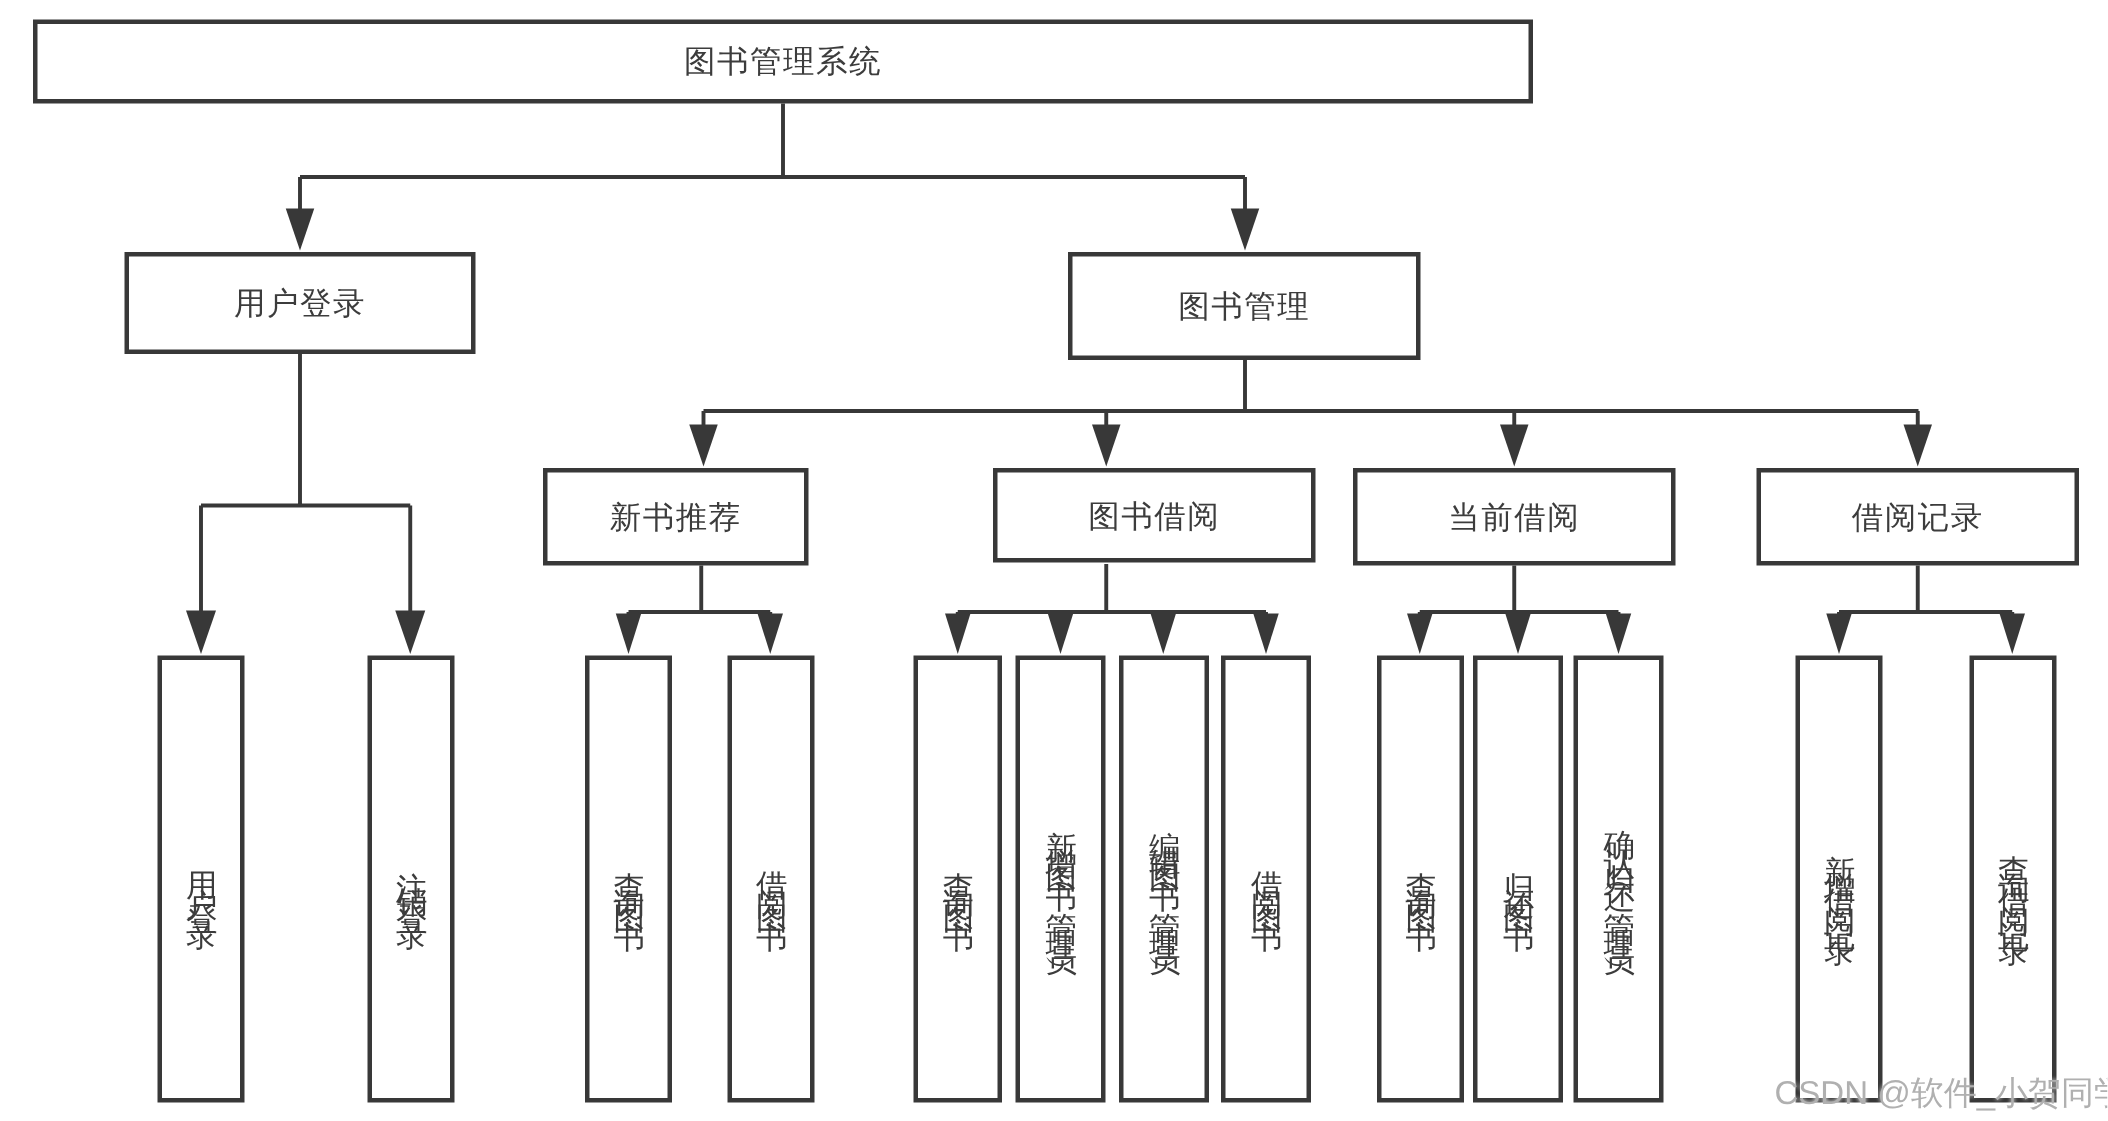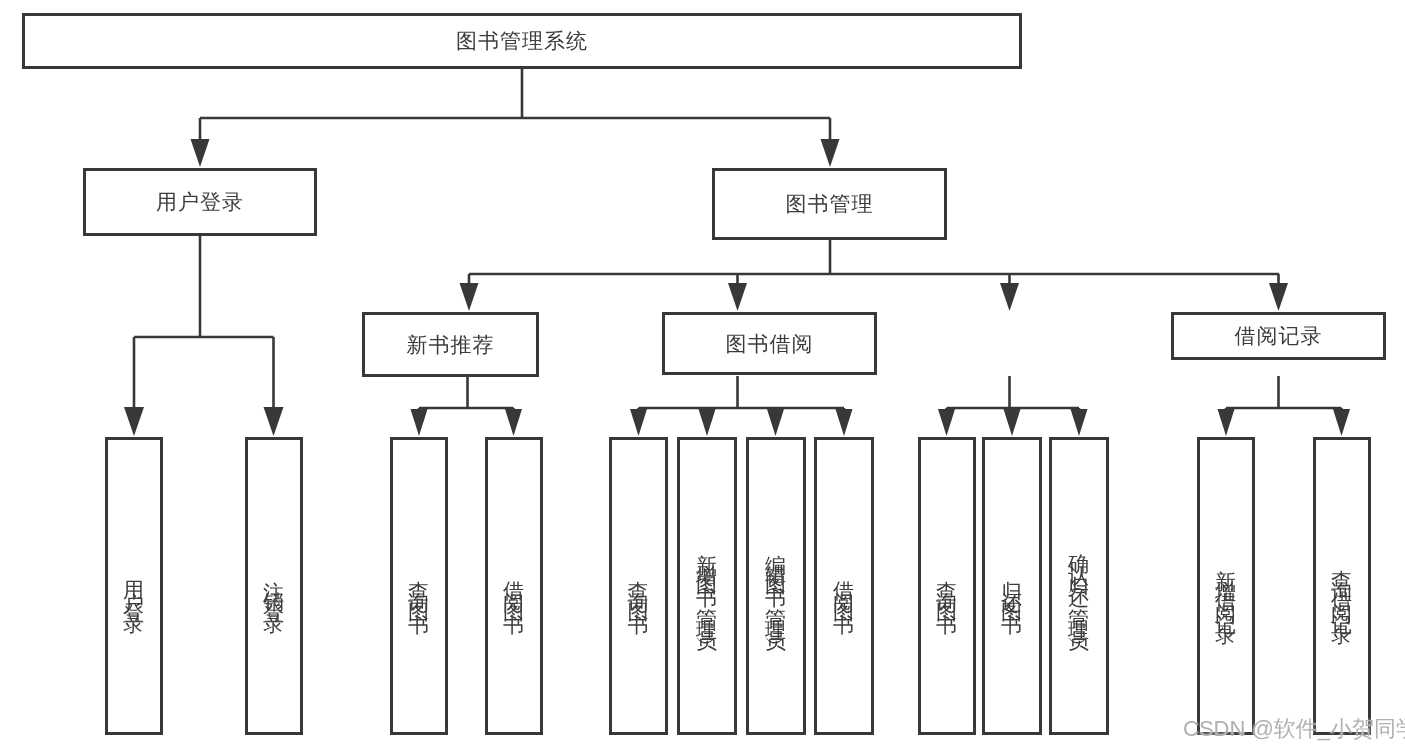--- a/index.html
+++ b/index.html
@@ -68,21 +68,22 @@
     </g>
   </svg>
 
   <div class="node hnode" style="left:22px;top:13px;width:1000px;height:56px">图书管理系统</div>
 
   <div class="node hnode" style="left:83px;top:168px;width:234px;height:68px">用户登录</div>
   <div class="node hnode" style="left:712px;top:168px;width:235px;height:72px">图书管理</div>
 
   <div class="node hnode" style="left:362px;top:312px;width:177px;height:65px">新书推荐</div>
   <div class="node hnode" style="left:662px;top:312px;width:215px;height:63px">图书借阅</div>
-  <div class="node hnode" style="left:1171px;top:312px;width:215px;height:48px">借阅记录</div>
+  <div class="node hnode" style="left:902px;top:312px;width:215px;height:65px">当前借阅</div>
+  <div class="node hnode" style="left:1171px;top:312px;width:215px;height:65px">借阅记录</div>
 
   <div class="node leaf" style="left:105px;top:437px;width:58px;height:298px">
     <span class="vtext">用户登录</span>
   </div>
   <div class="node leaf" style="left:245px;top:437px;width:58px;height:298px">
     <span class="vtext">注销登录</span>
   </div>
 
   <div class="node leaf" style="left:390px;top:437px;width:58px;height:298px">
     <span class="vtext">查询图书</span>

